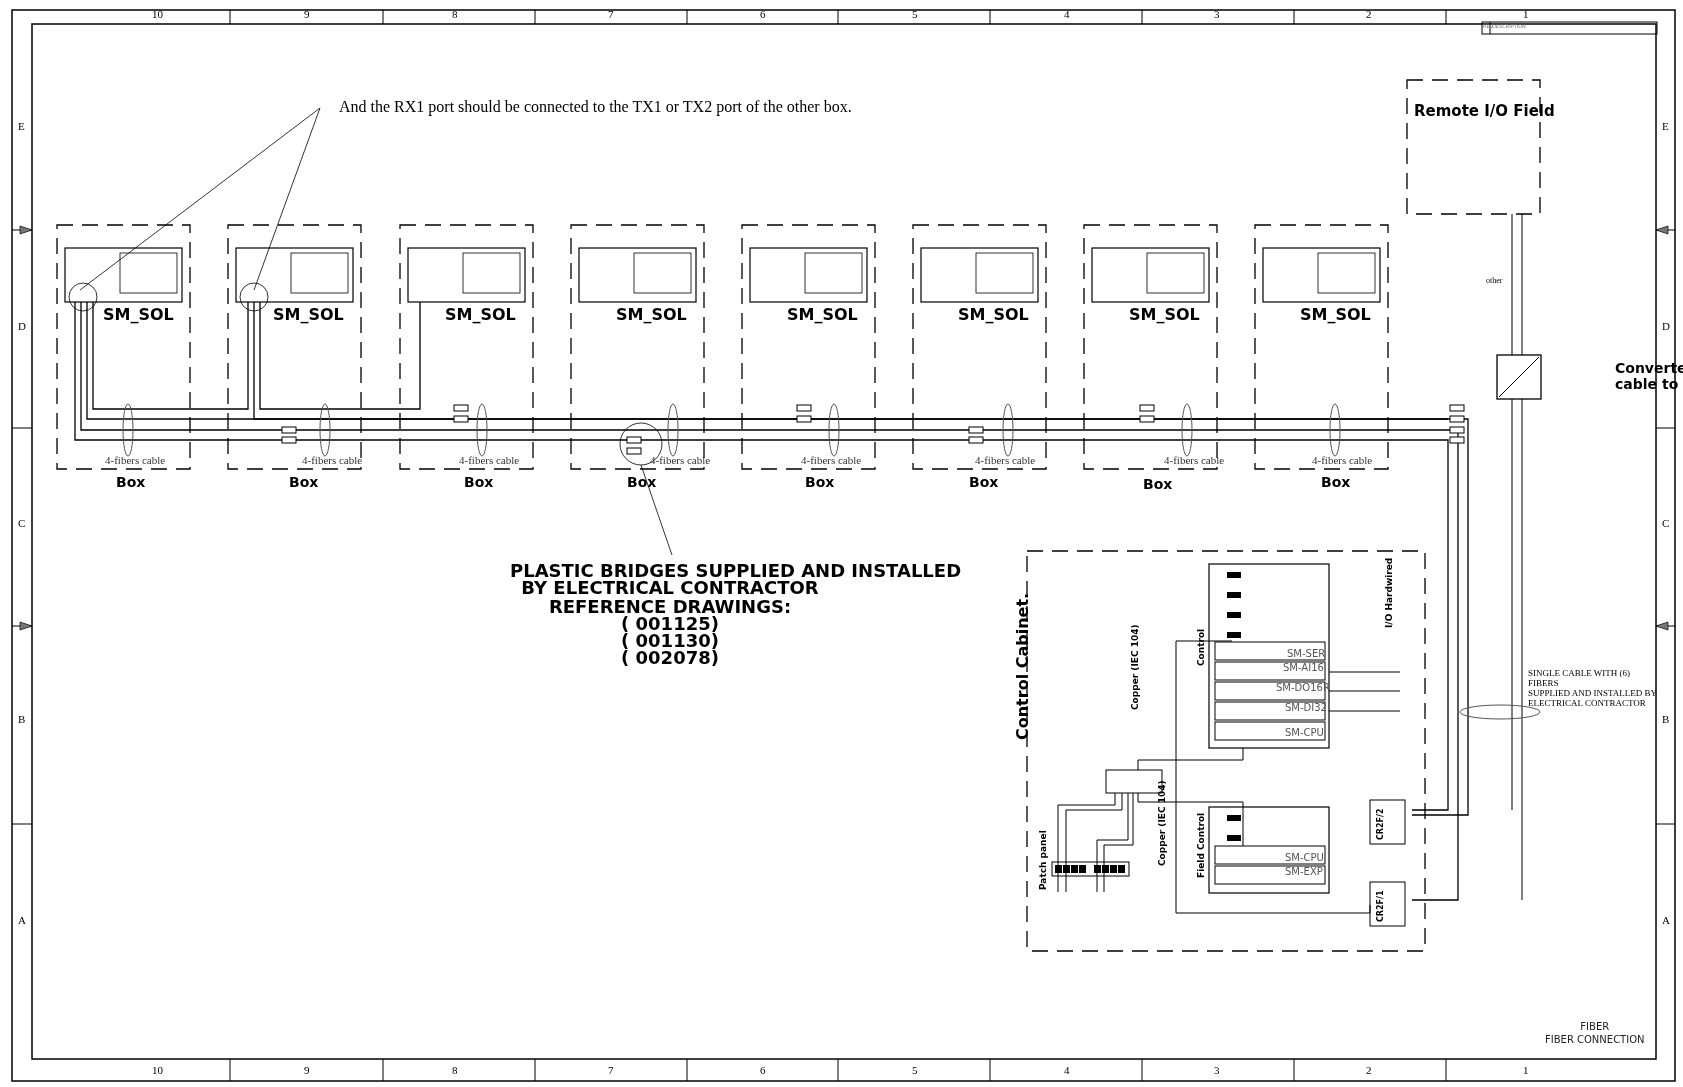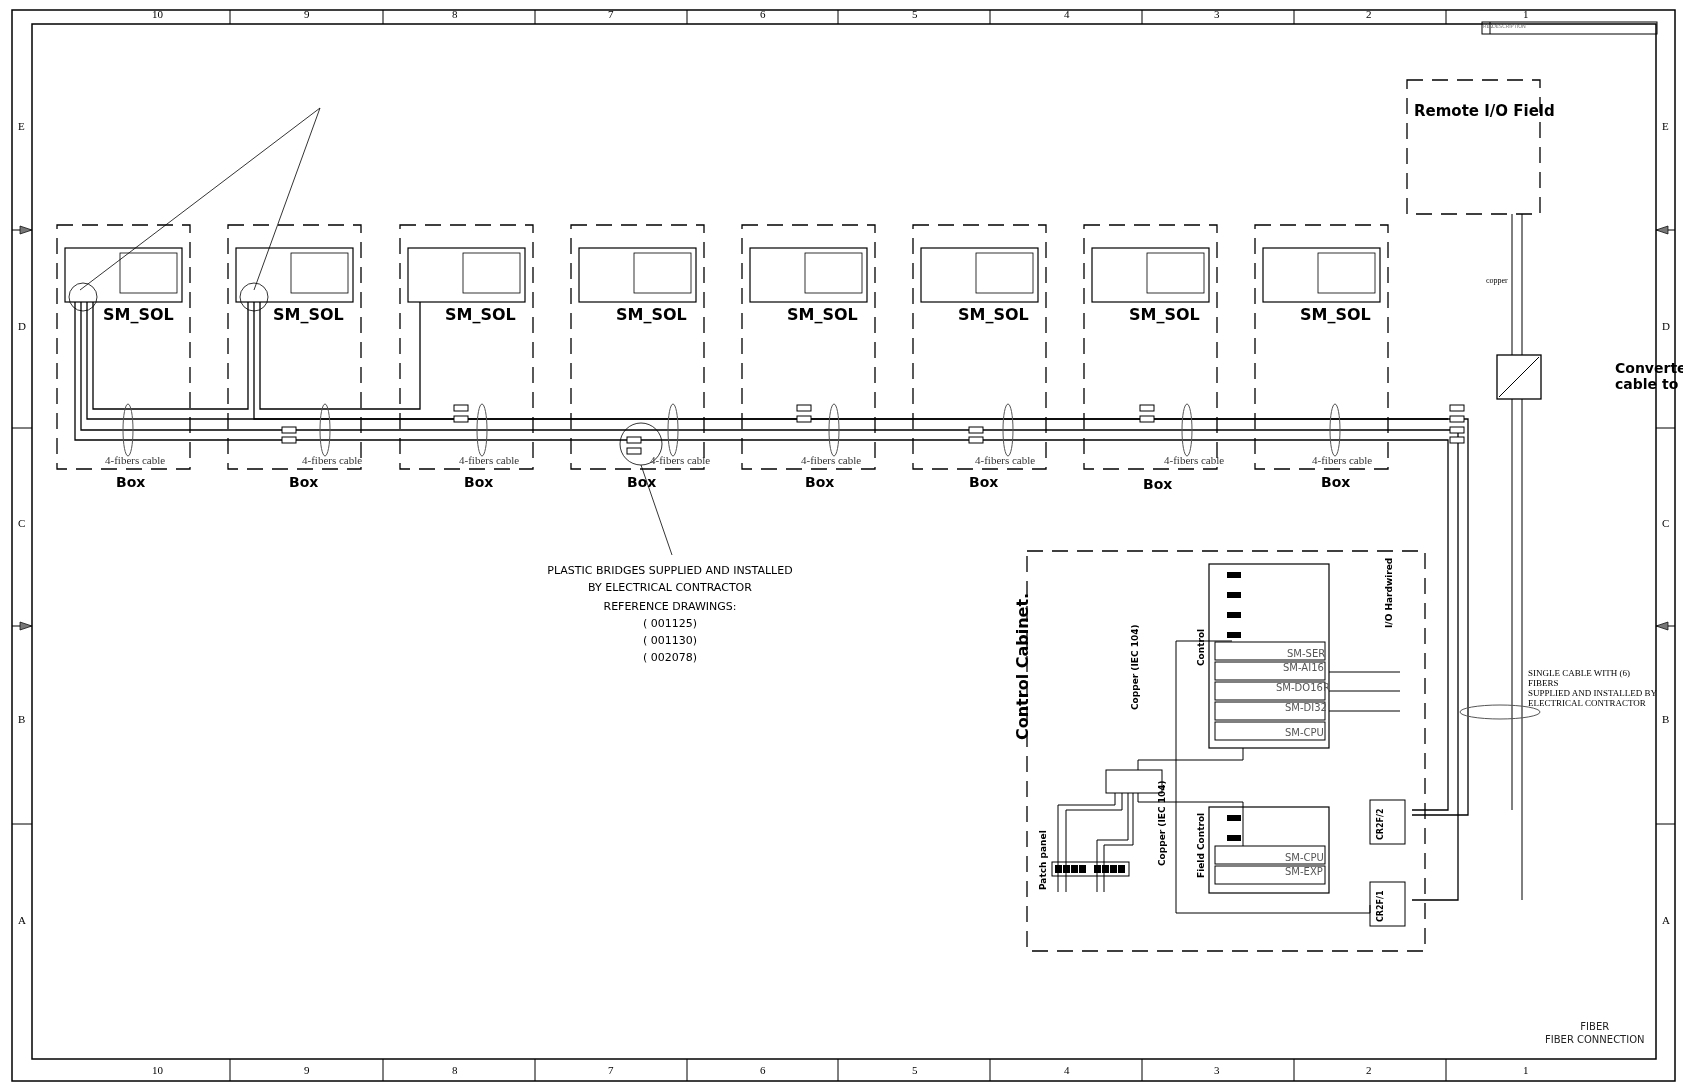--- a/index.html
+++ b/index.html
@@ -1,20 +1,20 @@
 <!DOCTYPE html>
 <html><head>
 <meta charset="utf-8">
 <style>
   html, body { margin:0; padding:0; background:#fff; }
   body { width:1683px; height:1087px; position:relative; overflow:hidden; font-family:"DejaVu Sans", sans-serif; color:#000; }
   #sheet { position:absolute; left:0; top:0; width:1683px; height:1087px; }
   .lbl { position:absolute; white-space:nowrap; }
   .note { font-family:"Liberation Serif", serif; font-size:16px; line-height:20px; left:339px; top:97px; }
-  .bridges { font-family:"DejaVu Sans", sans-serif; font-weight:normal; font-size:11px; text-align:center; left:510px; top:562px; width:320px; line-height:17px; }
+  .bridges { font-family:"DejaVu Sans", sans-serif; font-weight:bold; font-size:18px; text-align:center; left:510px; top:562px; width:320px; line-height:17px; }
   .remote { font-weight:bold; font-size:15px; left:1414px; top:102px; }
   .conv { font-weight:bold; font-size:14px; left:1615px; top:360px; line-height:16px; }
   .single { font-family:"Liberation Serif", serif; font-size:9px; left:1528px; top:668px; line-height:10px; }
   .title-block { font-size:10px; left:1545px; top:1020px; text-align:center; line-height:13px; color:#222; }
   .cabinet { font-weight:bold; font-size:16px; transform:rotate(-90deg); transform-origin:left top; left:1013px; top:740px; }
   .vert { transform:rotate(-90deg); transform-origin:left top; font-size:9px; font-weight:bold; }
   .modlbl { font-size:10px; color:#555; }
   .grid-num { font-family:"Liberation Serif", serif; font-size:11px; }
   .box-label { font-weight:bold; font-size:14px; }
   .smsol { font-weight:bold; font-size:16px; }
@@ -255,20 +255,21 @@
 <div class="lbl grid-num" style="left:1662px;top:320px;">D</div>
 <div class="lbl grid-num" style="left:1662px;top:517px;">C</div>
 <div class="lbl grid-num" style="left:1662px;top:713px;">B</div>
 <div class="lbl grid-num" style="left:1662px;top:914px;">A</div>
 
 <div class="lbl" style="left:1492px;top:23px;font-size:5px;color:#777;">DESCRIPTION</div>
 <div class="lbl" style="left:1483px;top:23px;font-size:5px;color:#777;">REV</div>
 
 
 <div class="lbl note">
+  <div>And the RX1 port should be connected to the TX1 or TX2 port of the other box.</div>
 </div>
 
 
 <div class="lbl smsol" style="left:103px;top:305px;">SM_SOL</div>
 <div class="lbl smsol" style="left:273px;top:305px;">SM_SOL</div>
 <div class="lbl smsol" style="left:445px;top:305px;">SM_SOL</div>
 <div class="lbl smsol" style="left:616px;top:305px;">SM_SOL</div>
 <div class="lbl smsol" style="left:787px;top:305px;">SM_SOL</div>
 <div class="lbl smsol" style="left:958px;top:305px;">SM_SOL</div>
 <div class="lbl smsol" style="left:1129px;top:305px;">SM_SOL</div>
@@ -297,21 +298,21 @@
   <div>PLASTIC BRIDGES SUPPLIED AND INSTALLED</div>
   <div>BY ELECTRICAL CONTRACTOR</div>
   <div style="margin-top:2px;">REFERENCE DRAWINGS:</div>
   <div>( 001125)</div>
   <div>( 001130)</div>
   <div>( 002078)</div>
 </div>
 
 
 <div class="lbl remote">Remote I/O Field</div>
-<div class="lbl copper-small">copper</div>
+<div class="lbl copper-small">other</div>
 
 
 <div class="lbl conv">
   <div>Converter</div>
   <div>cable to F.O.</div>
 </div>
 
 
 <div class="lbl single">
   <div>SINGLE CABLE WITH (6)</div>

